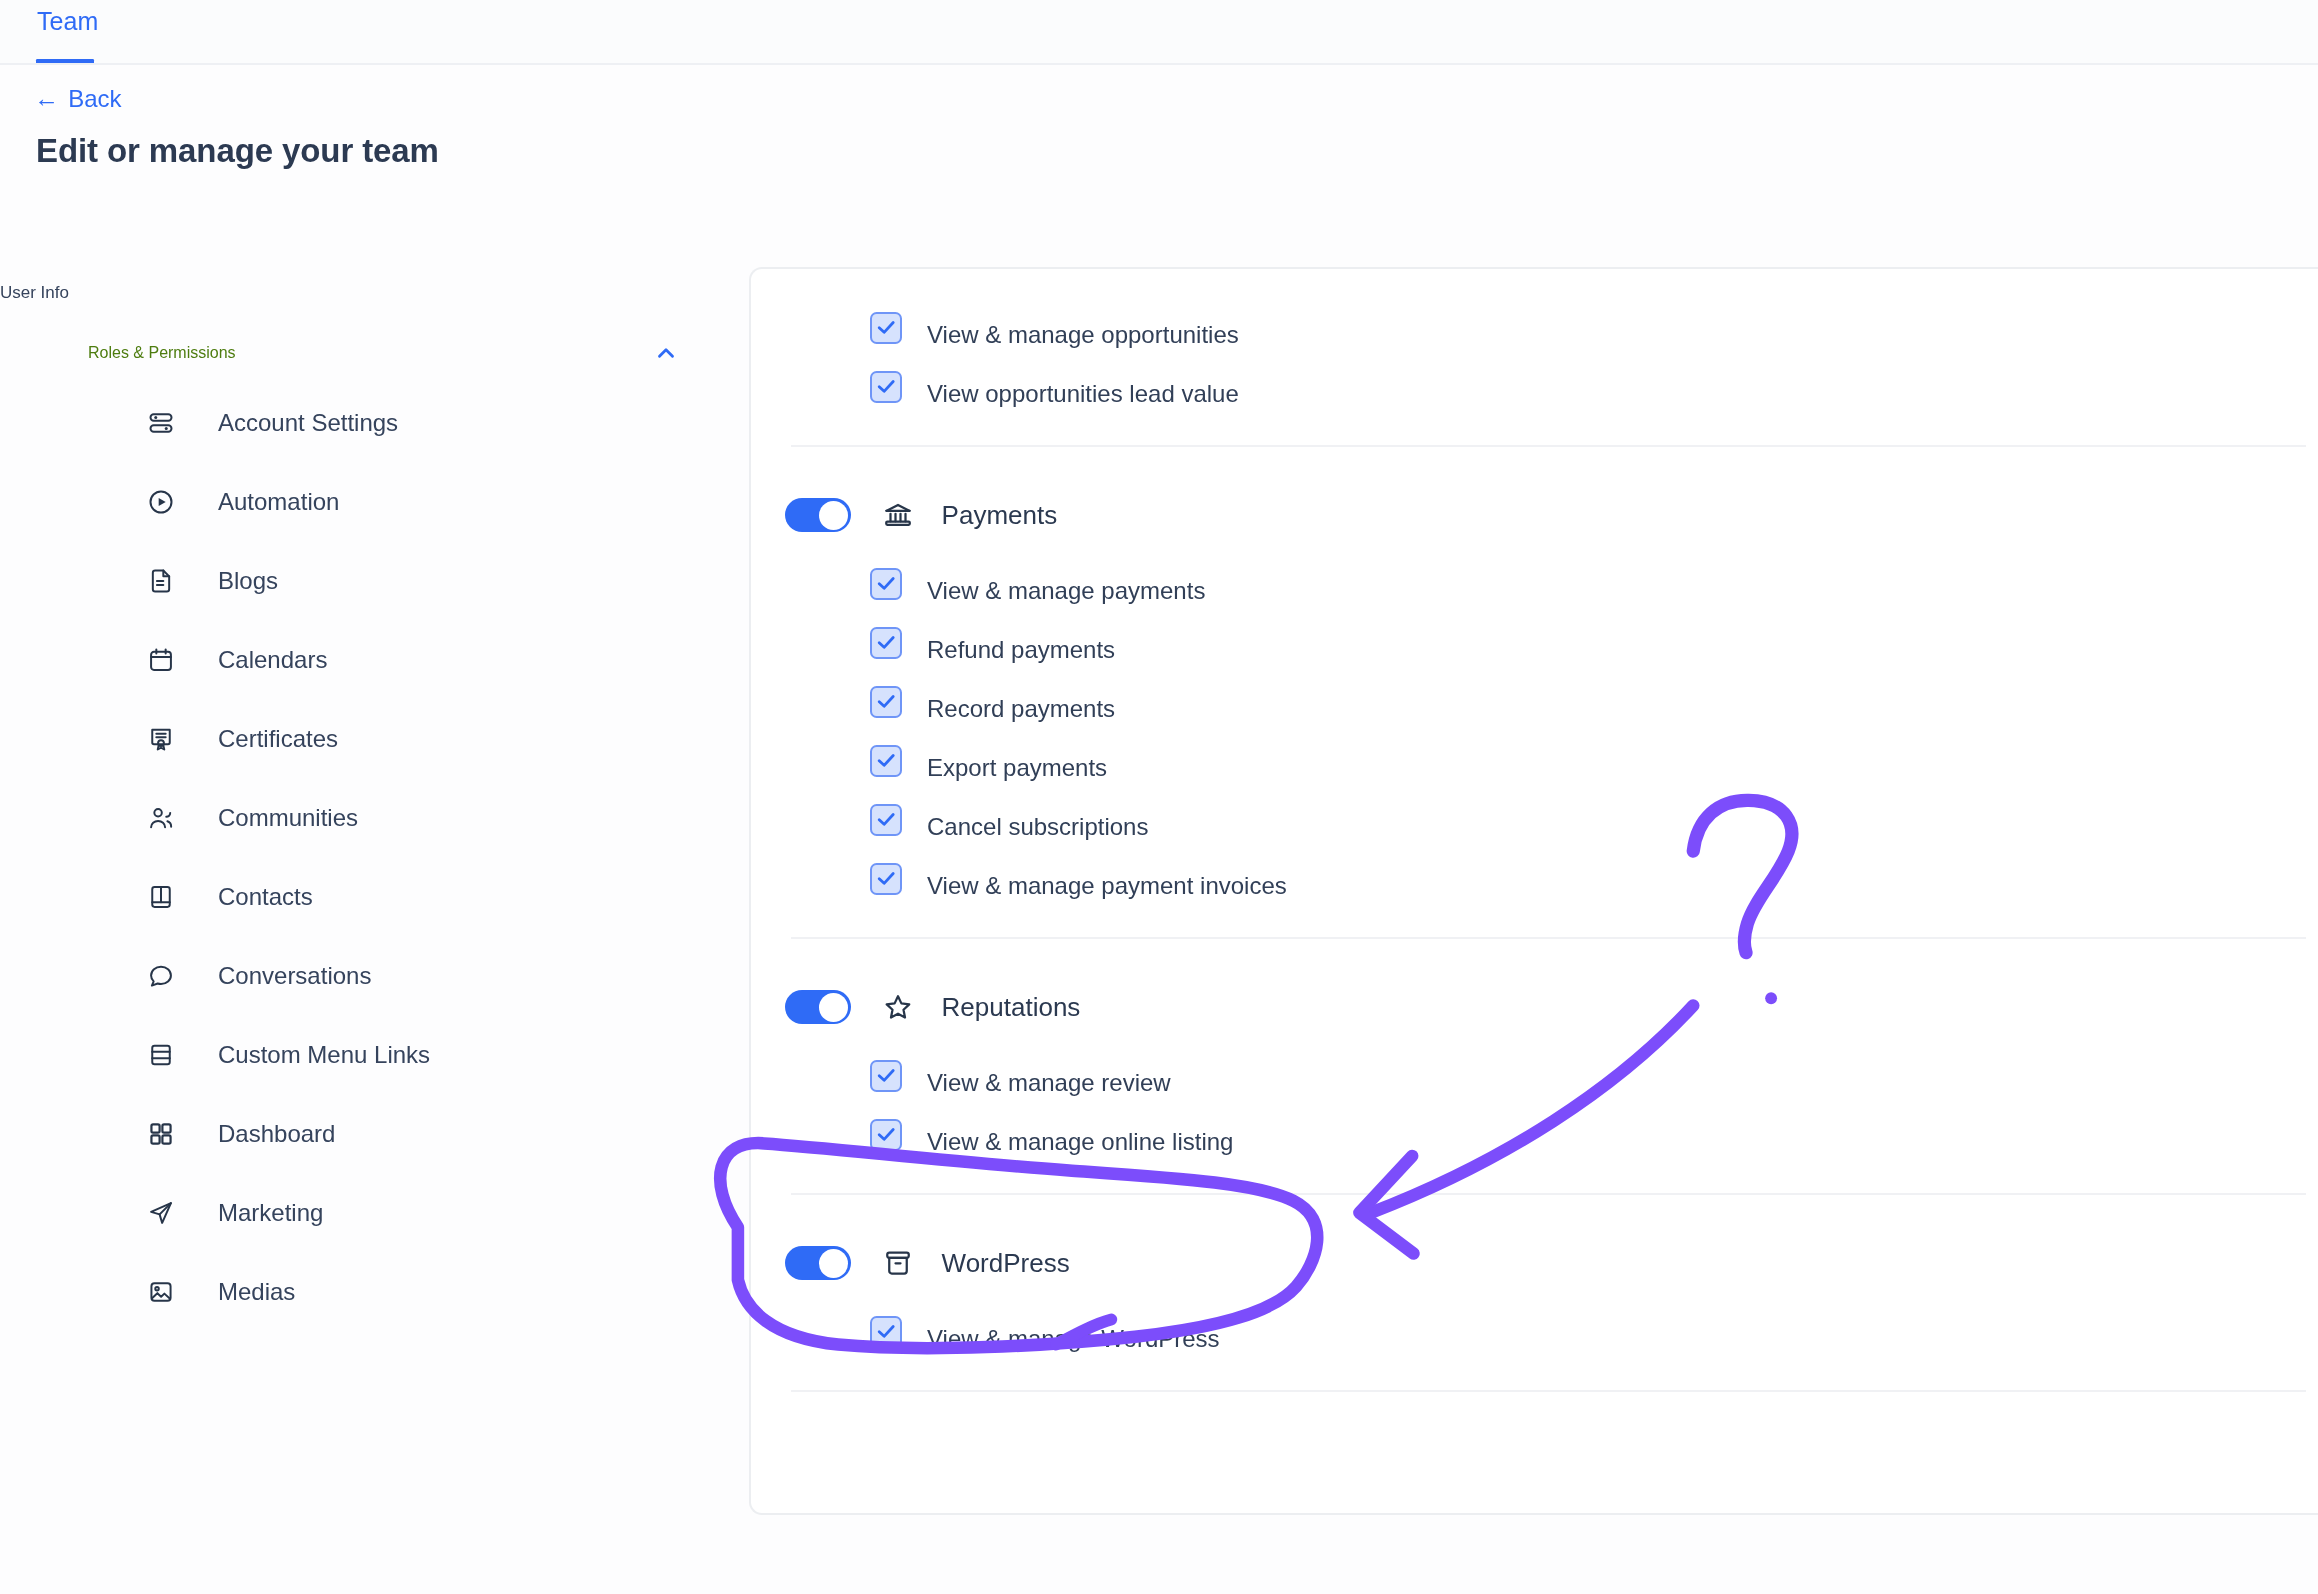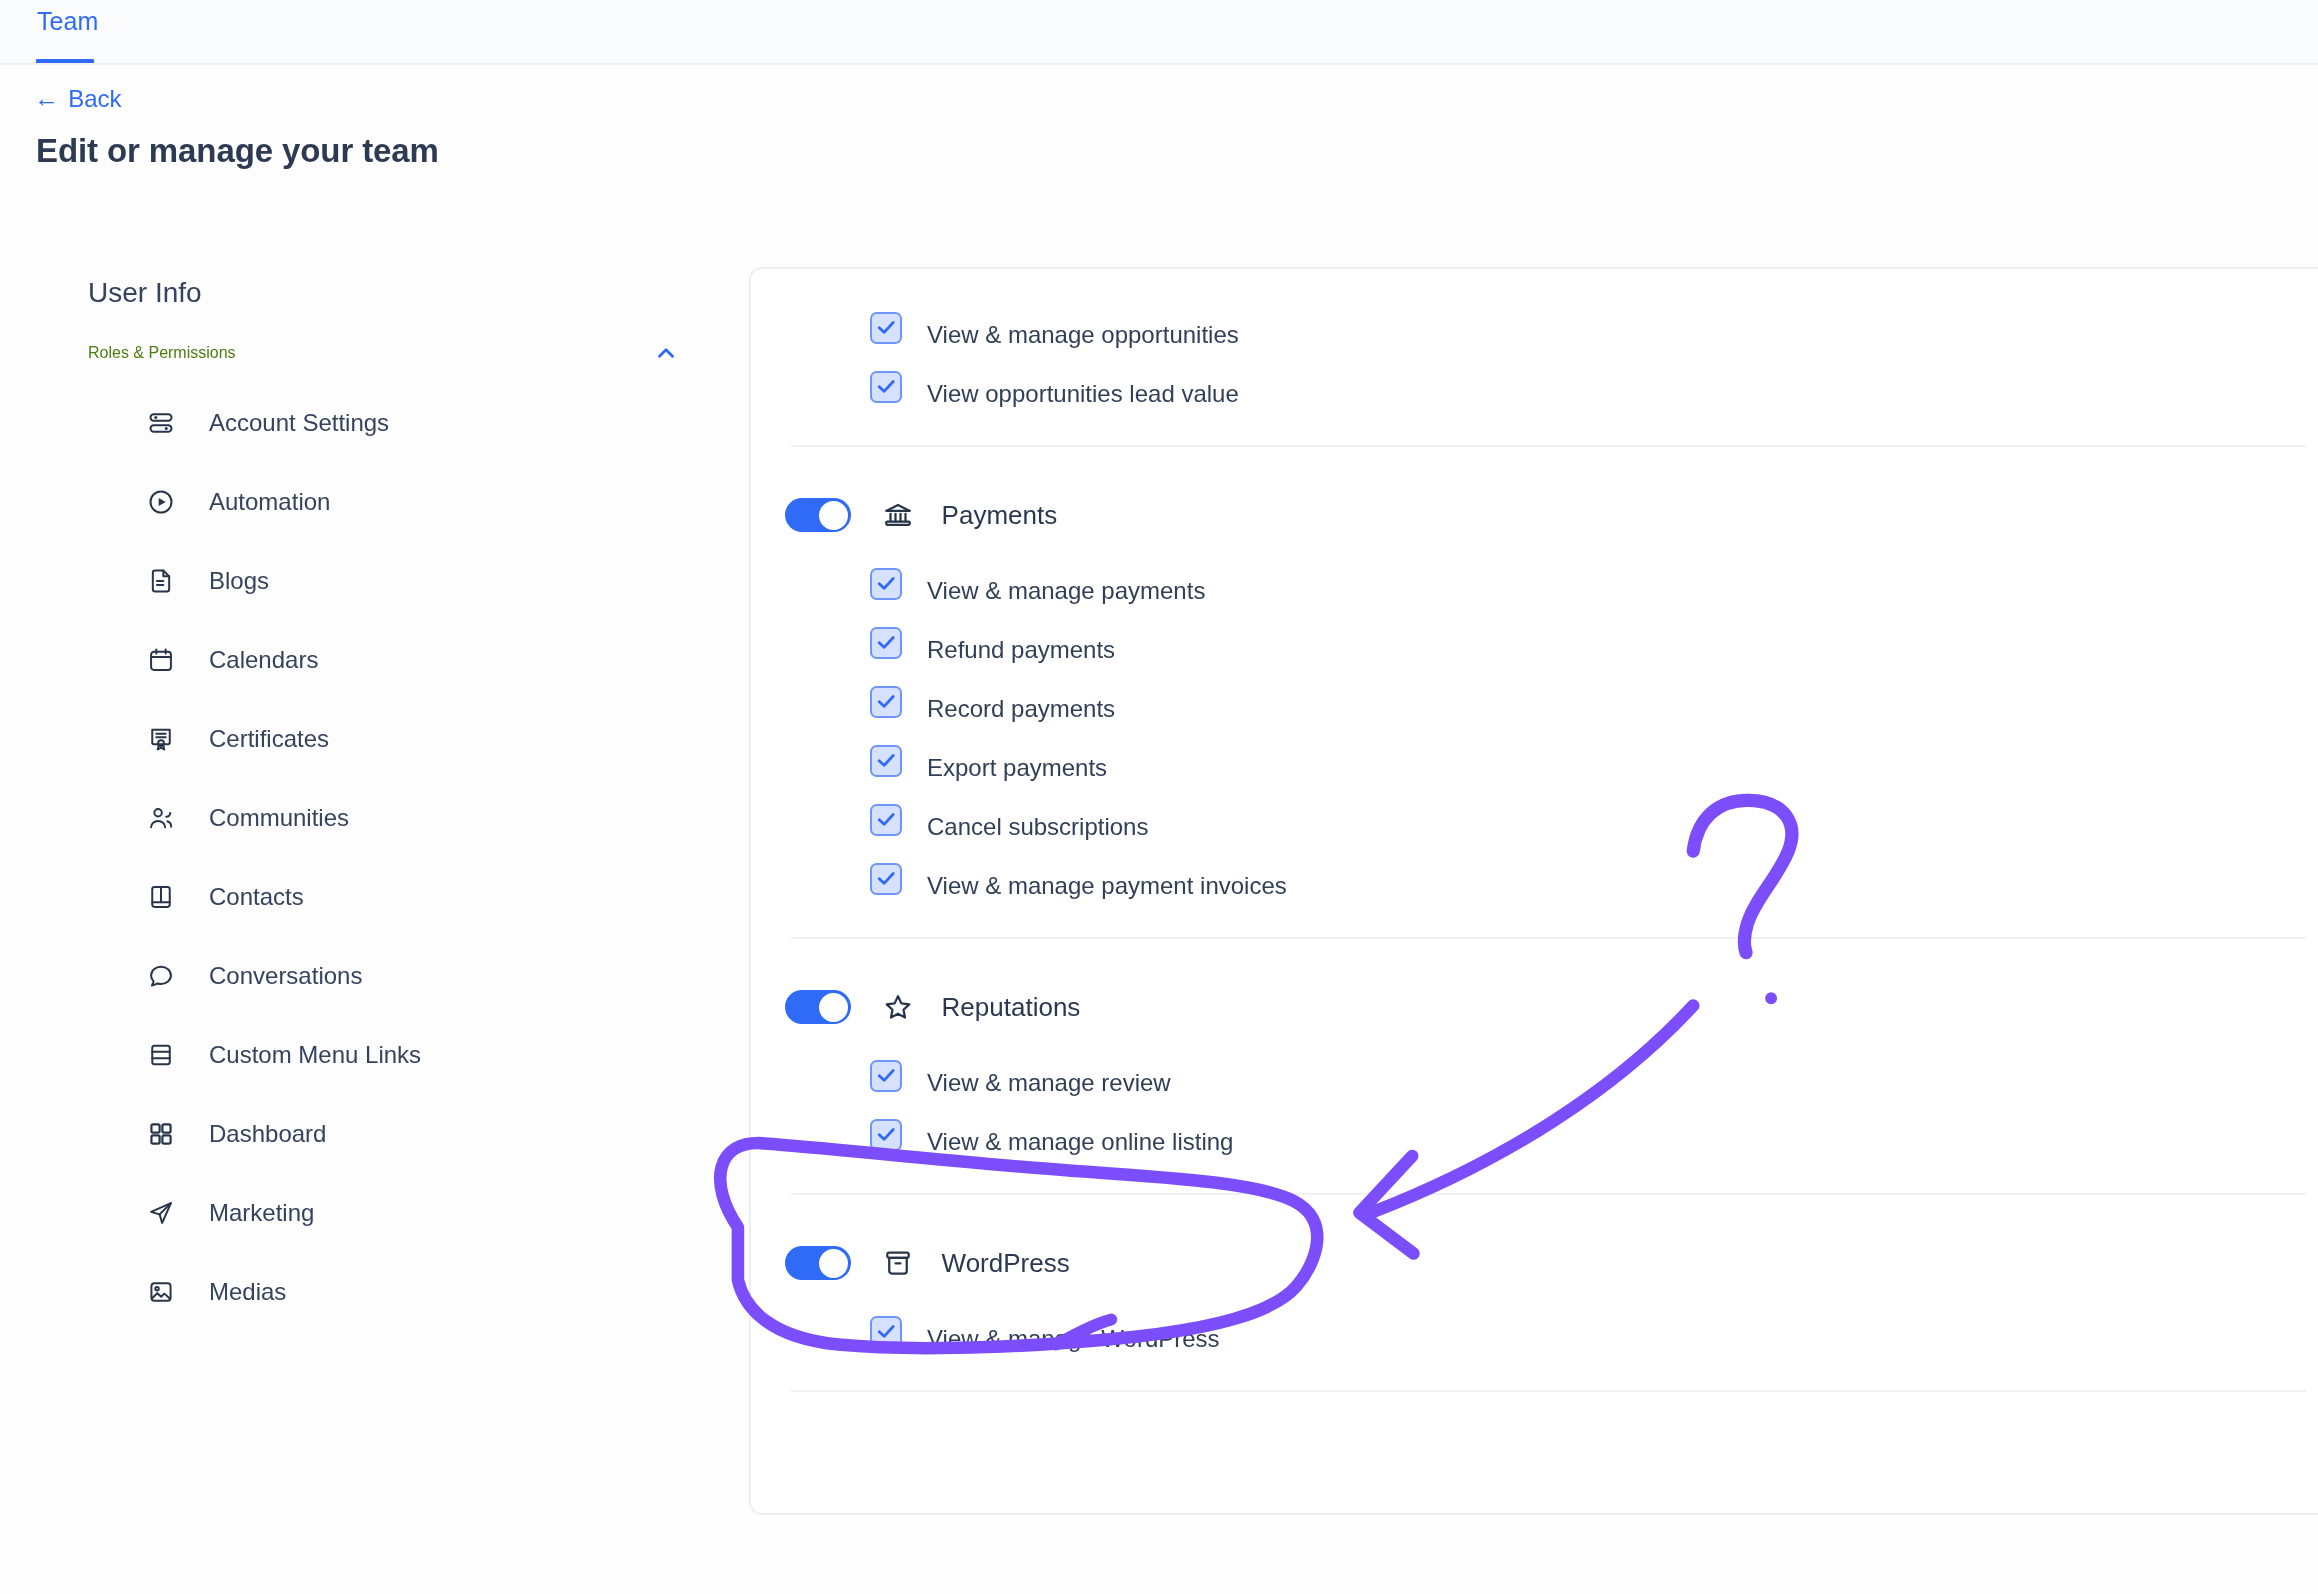--- a/index.html
+++ b/index.html
@@ -39,33 +39,33 @@
   .backlink .arrow { font-size: 25px; line-height: 1; display:block; }
   .page-title {
     position: absolute; left: 36px; top: 132px;
     font-size: 33px; font-weight: 700; color: #2c3a52; letter-spacing: -0.1px;
   }
 
   
   .leftnav { position: absolute; left: 0; top: 264px; width: 719px; }
   .nav-top-item {
     position: relative; height: 58px; display: flex; align-items: center;
-    padding-left: 88px; font-size: 28px; color: #35435c;
+    font-size: 17px; color: #35435c;
   }
   .nav-section {
     position: relative; height: 61px; display: flex; align-items: center;
     padding-left: 88px; padding-right: 40px; font-size: 16px; color: #4d7c0f;
     justify-content: space-between;
   }
   .nav-section .chev {
     width: 26px; height: 26px; display: flex; align-items: center; justify-content: center;
   }
   .nav-item {
     position: relative; height: 79px; display: flex; align-items: center;
-    padding-left: 146px; gap: 34px;
+    padding-left: 146px; gap: 43px;
     font-size: 24px; color: #35435c;
   }
   .nav-item .ico {
     width: 29px; height: 29px; flex: 0 0 29px;
     display: flex; align-items: center; justify-content: center;
     color: #273549;
   }
   .nav-item .ico svg { width: 28px; height: 28px; display: block; }
   .nav-item .lbl { line-height: 1; white-space: nowrap; }
 

